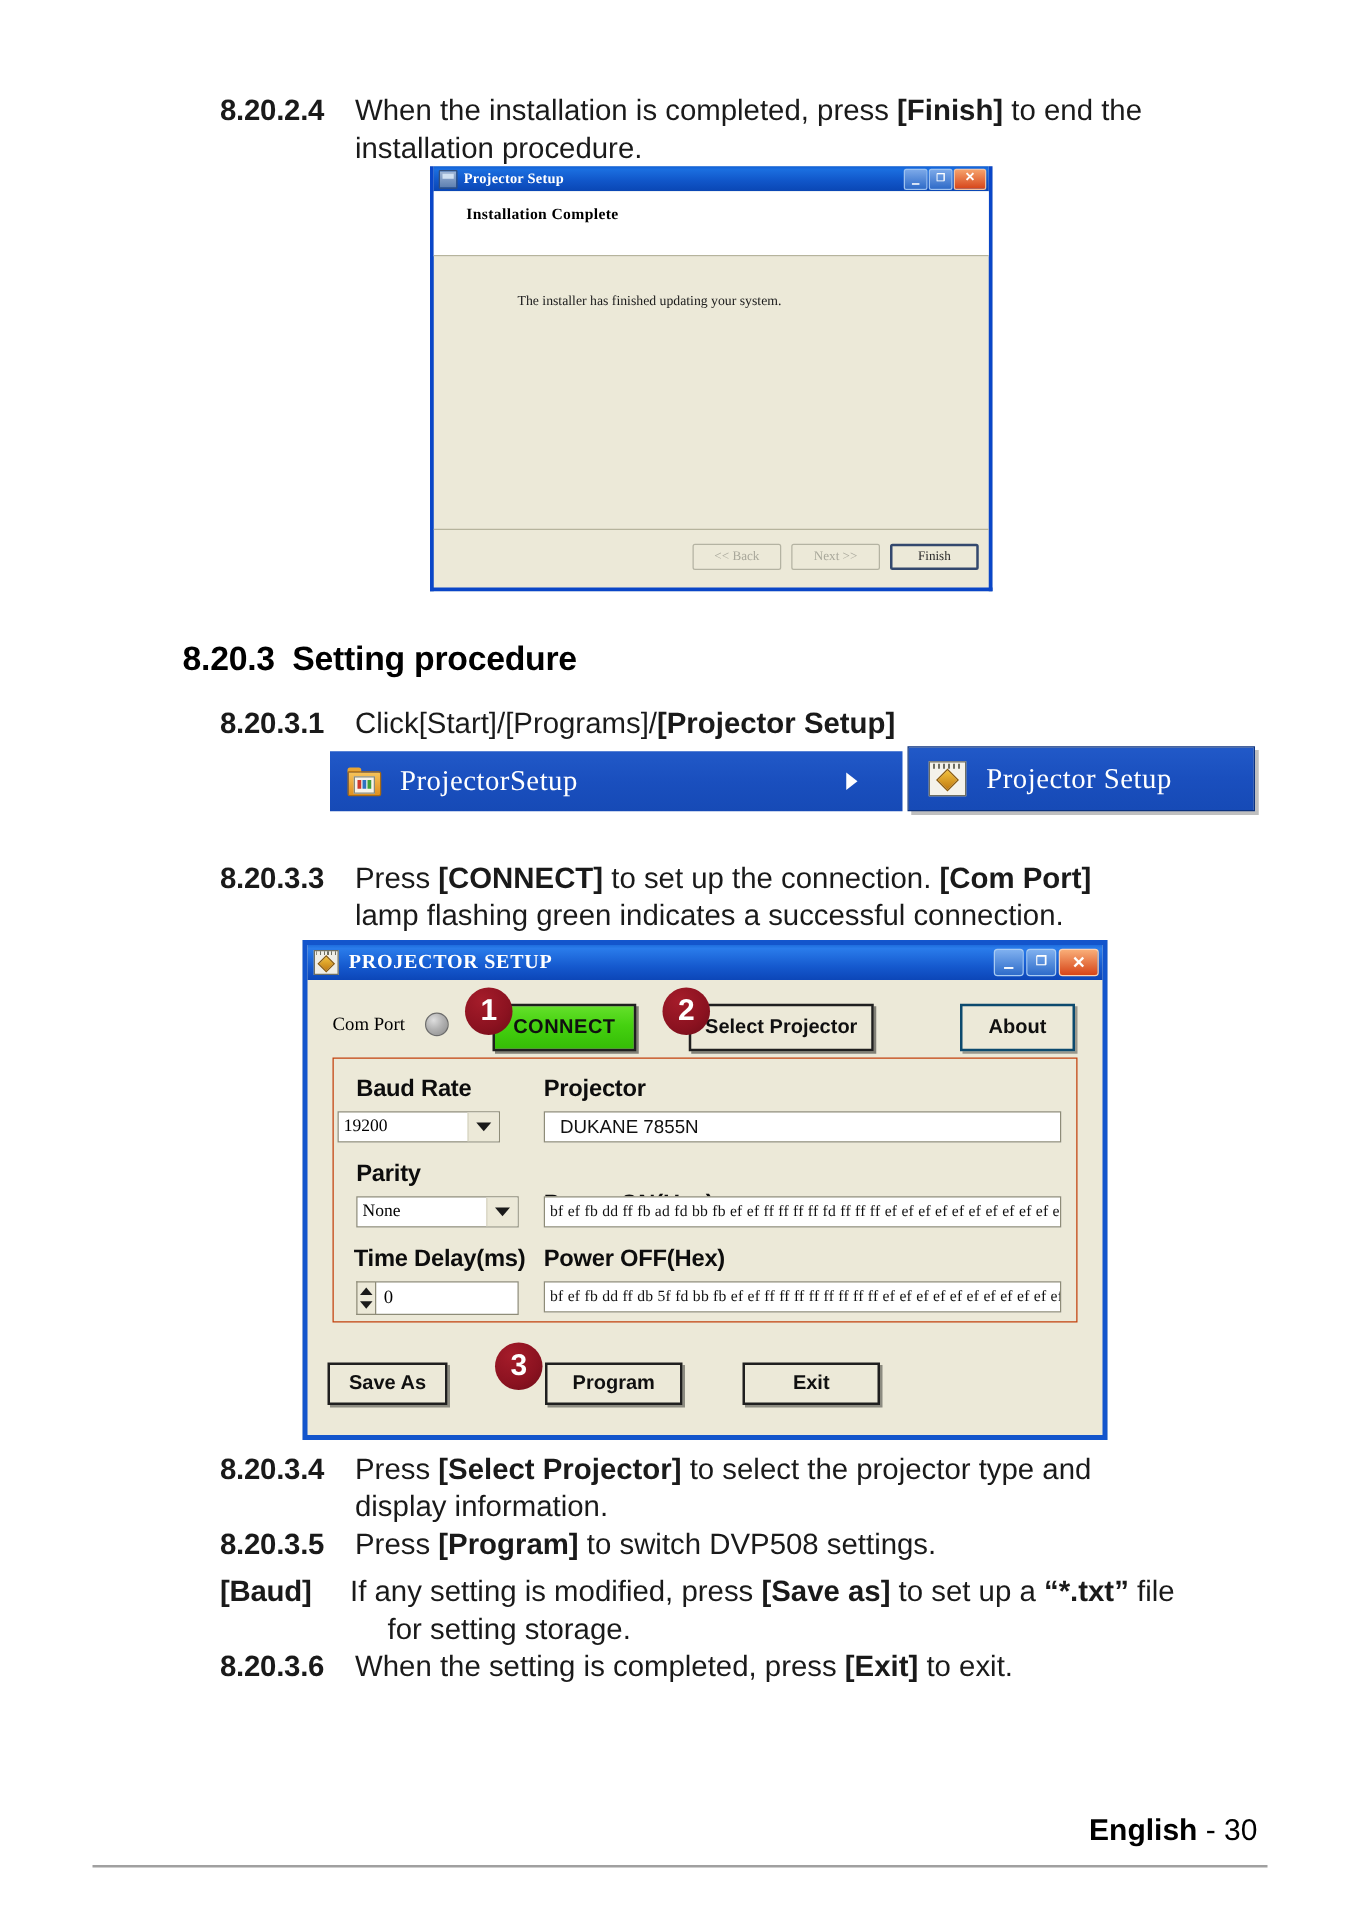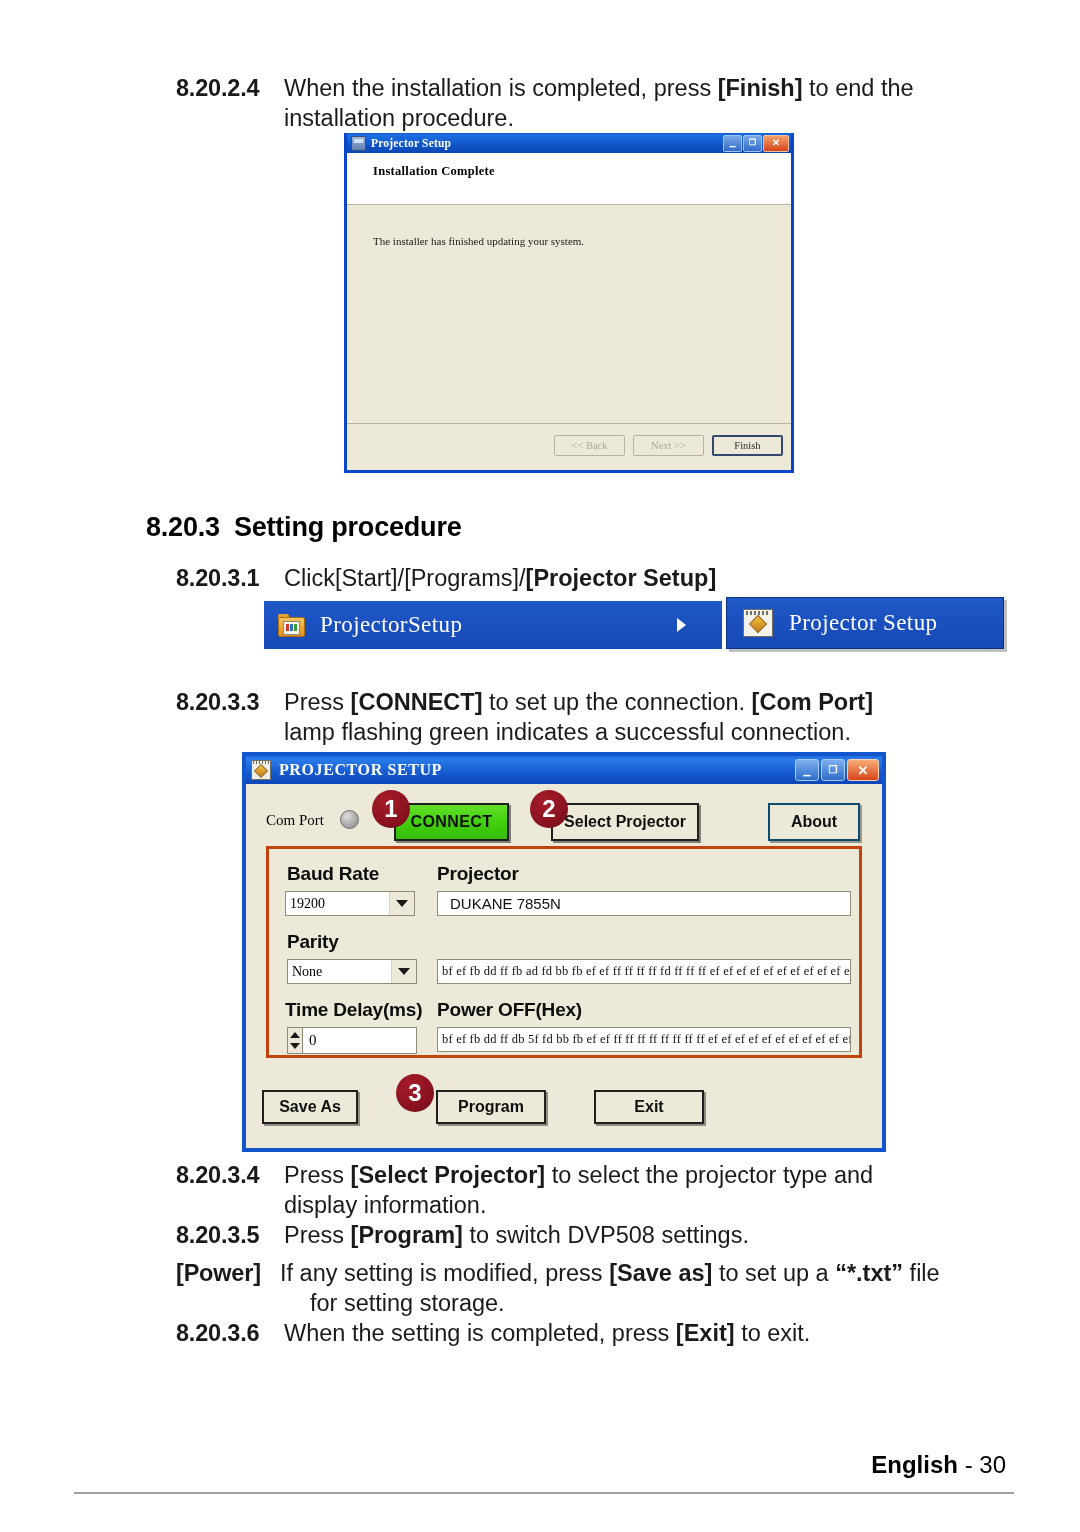--- a/index.html
+++ b/index.html
@@ -133,20 +133,21 @@
   .inst-head-title {
     font-family: "Liberation Serif", serif;
     font-weight: bold;
     font-size: 12.5px;
     letter-spacing: 0.3px;
   }
   .inst-body {
     padding: 30px 0 0 26px;
     height: 218px;
     box-sizing: border-box;
+    margin-left: 41px;
   }
   .inst-msg {
     font-family: "Liberation Serif", serif;
     font-size: 11px;
     color: #1a1a1a;
   }
   .inst-footer {
     border-top: 1px solid #b6b49d;
     height: 43px;
     display: flex;
@@ -408,21 +409,21 @@
     font-family: "Liberation Sans", sans-serif;
   }
   .badge-1 { left: 126px; top: 6px; }
   .badge-2 { left: 284px; top: 6px; }
   .badge-3 { left: 145px; top: -14px; }
 
   .ps-group {
     position: absolute;
     left: 20px; top: 90px;
     width: 596px; height: 212px;
-    border: 3px solid #c2410c;
+    border: 1px solid #c2410c;
     box-sizing: border-box;
     background: #ece9d8;
   }
   .fld-label {
     position: absolute;
     font-weight: bold;
     font-size: 19px;
     color: #0d0d0d;
     letter-spacing: -0.2px;
   }
@@ -646,21 +647,21 @@
       <div class="badge badge-1">1</div>
       <div class="btn-connect">CONNECT</div>
       <div class="badge badge-2">2</div>
       <div class="btn-selproj">Select Projector</div>
       <div class="btn-about">About</div>
     </div>
 
     <div class="ps-group">
 
       <div class="fld-label" style="left:18px; top:14px;">Baud Rate</div>
-      <div class="combo" style="left:16px; top:42px; width:130px;gap:20px;">
+      <div class="combo" style="left:3px; top:42px; width:130px;gap:20px;">
         <span class="val">19200</span>
         <span class="arrowbox">
             <i></i>
           </span>
       </div>
 
       <div class="fld-label" style="left:18px; top:82px;">Parity</div>
       <div class="combo" style="left:18px; top:110px; width:130px;">
         <span class="val">None</span>
         <span class="arrowbox">
@@ -704,21 +705,21 @@
   </div>
 
   <div class="step" style="left:176px; top:1220px; width:830px;">
     <div class="num">8.20.3.5</div>
     <div class="body">
       <span>Press </span><b>[Program]</b><span> to switch DVP508 settings.</span>
     </div>
   </div>
 
   <div class="step" style="left:176px; top:1258px; width:840px;">
-    <div class="num" style="width:104px; flex:0 0 104px;">[Power]</div>
+    <div class="num" style="width:104px; flex:0 0 104px;">[Baud]</div>
     <div class="body">
       <span>If any setting is modified, press </span><b>[Save as]</b><span> to set up a </span><b>“*.txt”</b><span> file</span><br>
       <span style="display:inline-block; padding-left:30px;">for setting storage.</span>
     </div>
   </div>
 
   <div class="step" style="left:176px; top:1318px; width:830px;">
     <div class="num">8.20.3.6</div>
     <div class="body">
       <span>When the setting is completed, press </span><b>[Exit]</b><span> to exit.</span>

